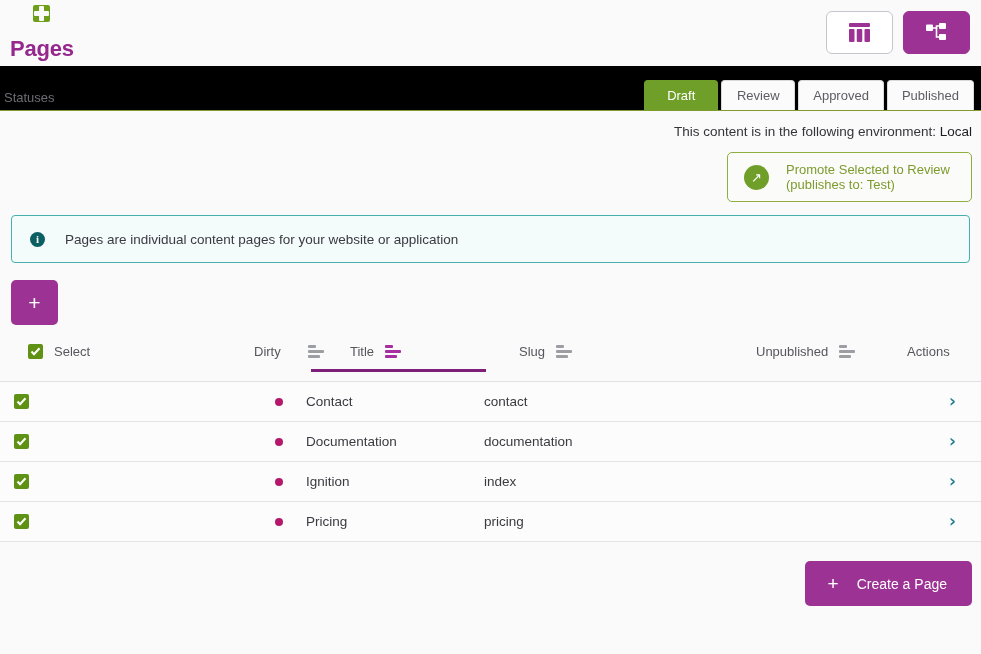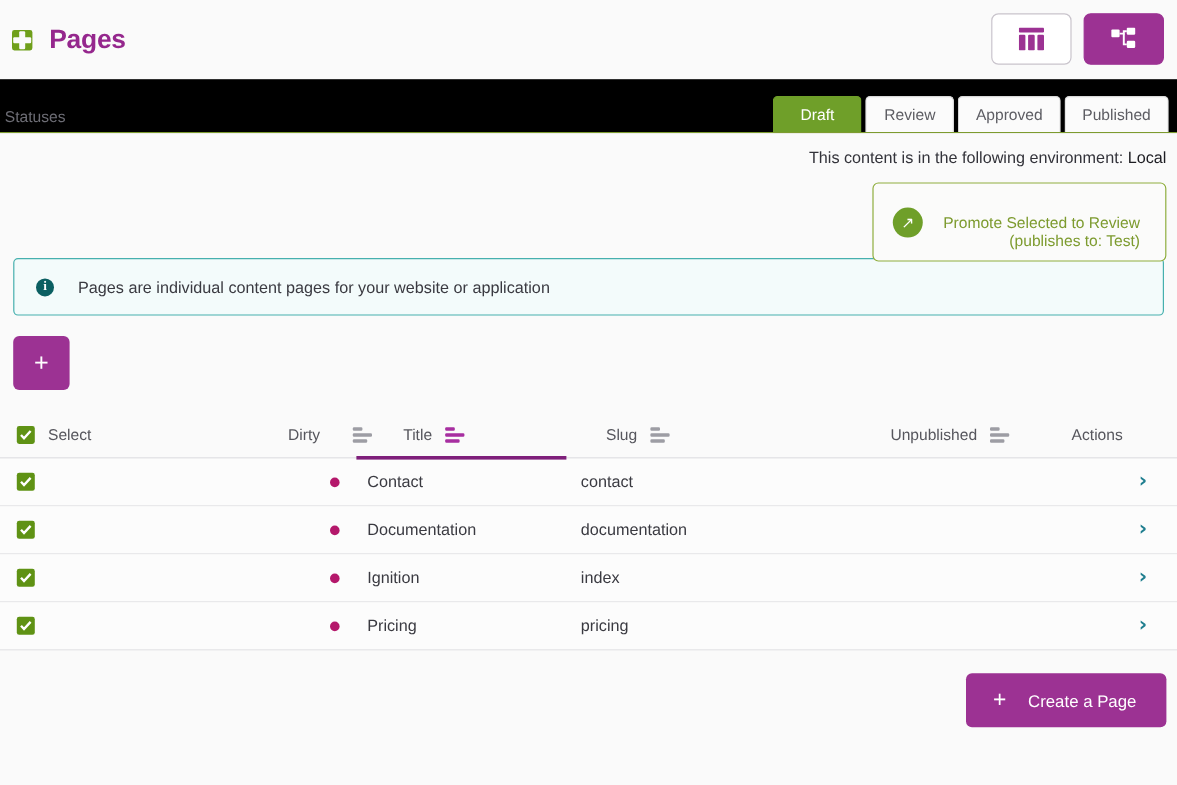--- a/index.html
+++ b/index.html
@@ -18,20 +18,21 @@
     height: 66px;
     background: #fafafa;
     display: flex;
     align-items: center;
     padding: 0 12px 0 10px;
   }
   .brand {
     display: flex;
     align-items: center;
     gap: 14px;
+    flex-direction: column;
   }
   .brand-icon {
     width: 17px; height: 17px;
     position: relative;
     flex: 0 0 auto;
   }
   .brand-icon .sq {
     position: absolute;
     width: 17px; height: 17px;
     background: #6f9f1a;
@@ -163,25 +164,24 @@
     border-radius: 50%;
     background: #6f9f29;
     color: #fff;
     display: flex;
     align-items: center;
     justify-content: center;
     font-size: 13px;
     flex: 0 0 auto;
   }
   .promote-text {
-    text-align: right;
+    text-align: left;
     color: #7d9b2f;
     font-size: 13px;
     line-height: 15px;
-    margin-top: 16px;
   }
 
   
   .info-banner {
     margin: 0 11px;
     height: 48px;
     background: #f3fbfb;
     border: 1px solid #46b0ae;
     border-radius: 4px;
     display: flex;
@@ -249,22 +249,23 @@
   }
   .trow {
     display: flex;
     align-items: center;
     height: 40px;
     border-bottom: 1px solid #e4e4e7;
   }
   .thead {
     height: 38px;
     border-bottom: 1px solid #e0e0e4;
-    align-items: flex-end;
+    align-items: flex-start;
     position: relative;
+    padding-left: 14px;
   }
   .thead .cell {
     display: flex;
     align-items: center;
     gap: 11px;
     padding-bottom: 11px;
     font-size: 13px;
     color: #56565d;
   }
   .thead .cell.sorted {

